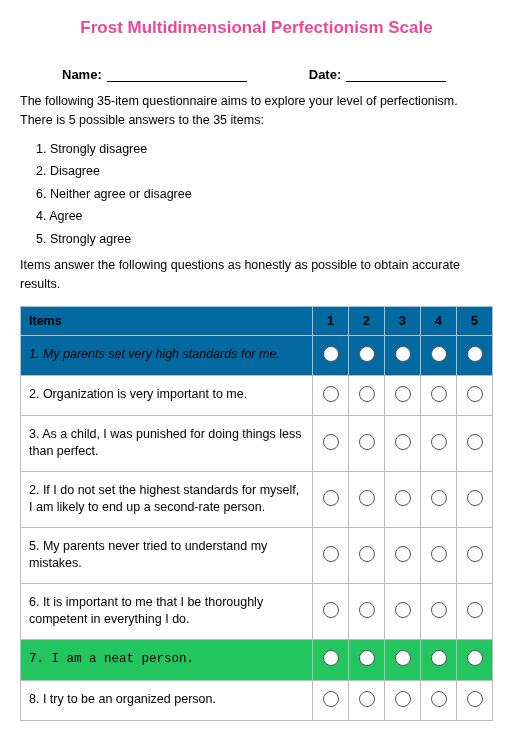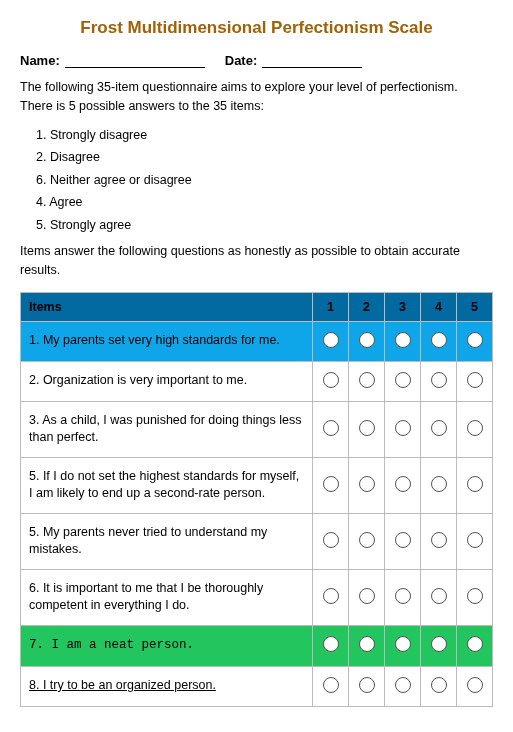--- a/index.html
+++ b/index.html
@@ -9,33 +9,34 @@
       background: #fff;
       color: #000;
       width: 513px;
       min-height: 732px;
       padding: 18px 20px 20px 20px;
     }
     h1 {
       text-align: center;
       font-size: 17px;
       font-weight: bold;
-      color: #a16207;
-      margin-bottom: 14px;
+      color: #ec4899;
+      margin-bottom: 28px;
     }
     .name-date-row {
       display: flex;
       align-items: center;
       gap: 20px;
       margin-bottom: 10px;
     }
     .name-date-row .field-group {
       display: flex;
       align-items: center;
       gap: 5px;
+      margin-left: 42px;
     }
     .name-date-row label {
       font-weight: bold;
       font-size: 13px;
       white-space: nowrap;
     }
     .name-date-row .underline {
       border-bottom: 1px solid #000;
       width: 140px;
       height: 16px;
@@ -150,21 +151,21 @@
     <tr>
     <th>Items</th>
         <th>1</th>
         <th>2</th>
         <th>3</th>
         <th>4</th>
         <th>5</th>
       </tr>
   </thead>
   <tbody>
-  <tr style="background: #0ea5e9;">
+  <tr style="background: #0369a1; font-style: italic;">
         <td>1. My parents set very high standards for me.</td>
         <td class="radio-cell"><span class="radio-circle"></span></td>
         <td class="radio-cell"><span class="radio-circle"></span></td>
         <td class="radio-cell"><span class="radio-circle"></span></td>
         <td class="radio-cell"><span class="radio-circle"></span></td>
         <td class="radio-cell"><span class="radio-circle"></span></td>
       </tr>
       <tr style="background: rgb(255, 255, 255);">
         <td>2. Organization is very important to me.</td>
         <td class="radio-cell"><span class="radio-circle"></span></td>
@@ -175,21 +176,21 @@
       </tr>
       <tr style="background: rgb(255, 255, 255); padding-left: 39px;">
         <td>3. As a child, I was punished for doing things less than perfect.</td>
         <td class="radio-cell"><span class="radio-circle"></span></td>
         <td class="radio-cell"><span class="radio-circle"></span></td>
         <td class="radio-cell"><span class="radio-circle"></span></td>
         <td class="radio-cell"><span class="radio-circle"></span></td>
         <td class="radio-cell"><span class="radio-circle"></span></td>
       </tr>
       <tr style="background: rgb(255, 255, 255);">
-        <td>5. If I do not set the highest standards for myself, I am likely to end up a second-rate person.</td>
+        <td>2. If I do not set the highest standards for myself, I am likely to end up a second-rate person.</td>
         <td class="radio-cell"><span class="radio-circle"></span></td>
         <td class="radio-cell"><span class="radio-circle"></span></td>
         <td class="radio-cell"><span class="radio-circle"></span></td>
         <td class="radio-cell"><span class="radio-circle"></span></td>
         <td class="radio-cell"><span class="radio-circle"></span></td>
       </tr>
       <tr style="background: rgb(255, 255, 255);">
         <td>5. My parents never tried to understand my mistakes.</td>
         <td class="radio-cell"><span class="radio-circle"></span></td>
         <td class="radio-cell"><span class="radio-circle"></span></td>
@@ -206,21 +207,21 @@
         <td class="radio-cell"><span class="radio-circle"></span></td>
       </tr>
       <tr style="background: #22c55e; font-family: Liberation Mono, monospace;">
         <td>7. I am a neat person.</td>
         <td class="radio-cell"><span class="radio-circle"></span></td>
         <td class="radio-cell"><span class="radio-circle"></span></td>
         <td class="radio-cell"><span class="radio-circle"></span></td>
         <td class="radio-cell"><span class="radio-circle"></span></td>
         <td class="radio-cell"><span class="radio-circle"></span></td>
       </tr>
-      <tr style="background: rgb(255, 255, 255); text-decoration: underline;">
+      <tr style="background: rgb(255, 255, 255);">
         <td>8. I try to be an organized person.</td>
         <td class="radio-cell"><span class="radio-circle"></span></td>
         <td class="radio-cell"><span class="radio-circle"></span></td>
         <td class="radio-cell"><span class="radio-circle"></span></td>
         <td class="radio-cell"><span class="radio-circle"></span></td>
         <td class="radio-cell"><span class="radio-circle"></span></td>
       </tr>
     </tbody>
 </table>
 

